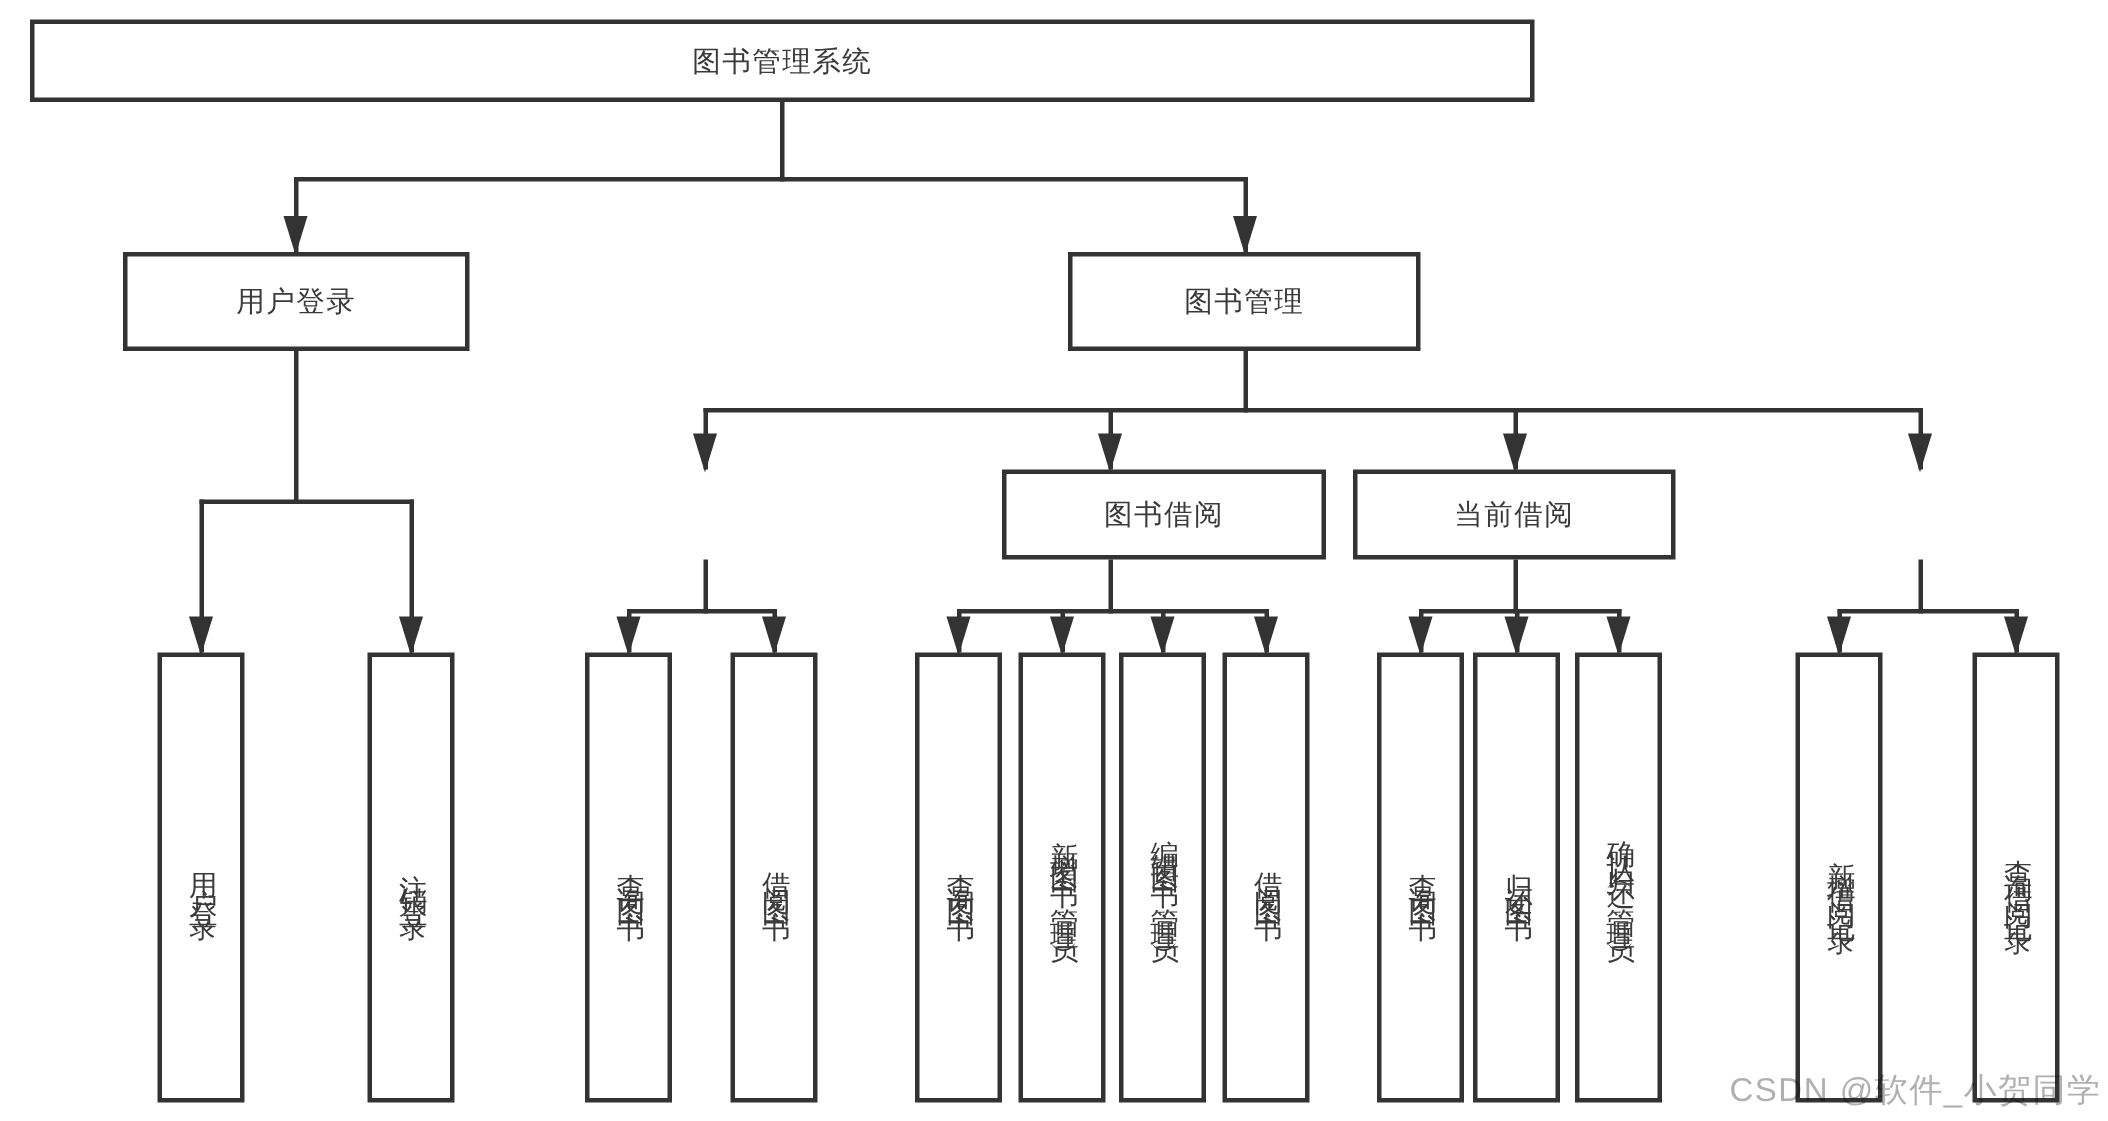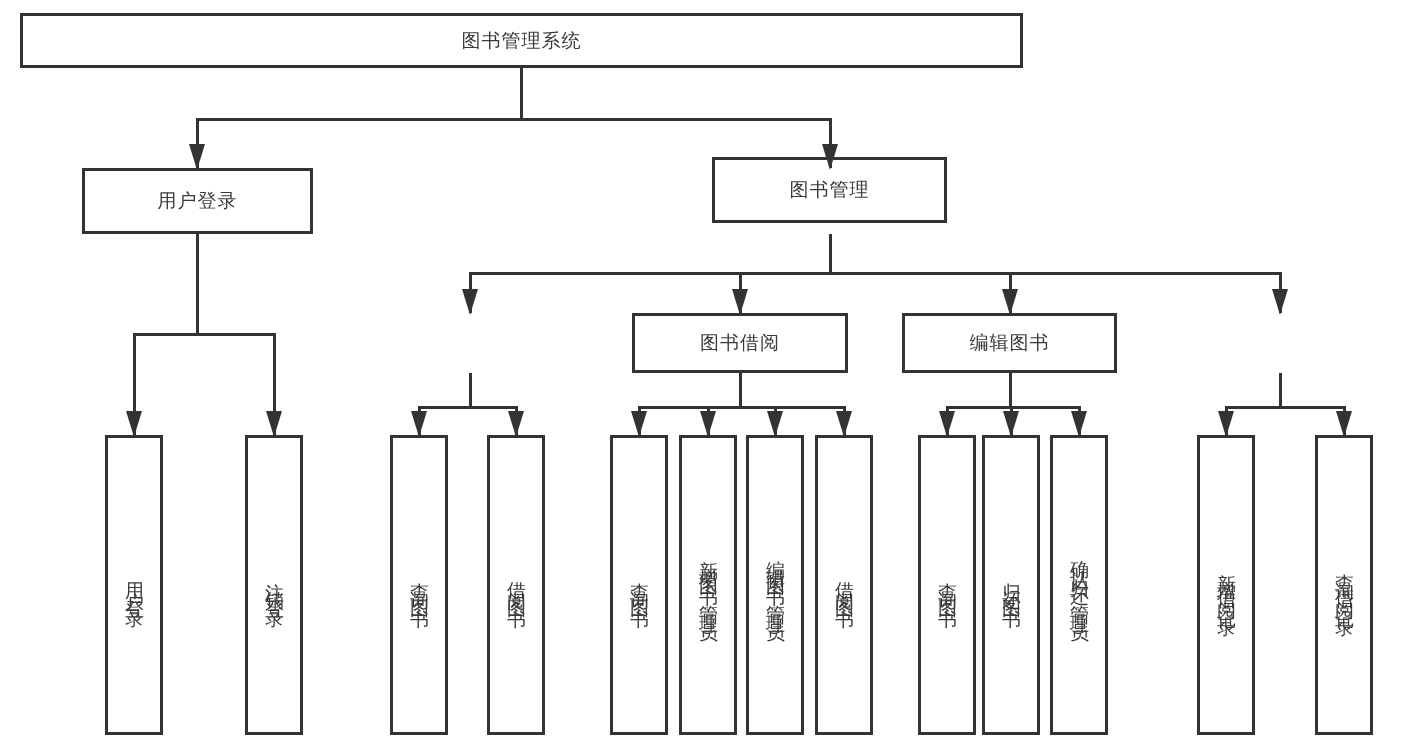--- a/index.html
+++ b/index.html
@@ -97,29 +97,29 @@
       <div class="carrow" style="left: 1336px; top: 411px;"></div>
     </div>
 
   <div class="box hbox" style="left:20px;top:13px;width:1003px;height:55px;">
     <span>图书管理系统</span>
   </div>
 
   <div class="box hbox" style="left:82px;top:168px;width:231px;height:66px;">
     <span>用户登录</span>
   </div>
-  <div class="box hbox" style="left:712px;top:157px;width:235px;height:66px;">
+  <div class="box hbox" style="left:712px;top:168px;width:235px;height:66px;">
     <span>图书管理</span>
   </div>
 
-  <div class="box hbox" style="left:632px;top:313px;width:216px;height:60px;font-family:Liberation Mono, monospace;">
+  <div class="box hbox" style="left:668px;top:313px;width:216px;height:60px;font-family:Liberation Mono, monospace;">
     <span>图书借阅</span>
   </div>
   <div class="box hbox" style="left:902px;top:313px;width:215px;height:60px;">
-    <span>编辑图书</span>
+    <span>当前借阅</span>
   </div>
 
   <div class="box leaf" style="left:105px;">
     <span>用户登录</span>
   </div>
   <div class="box leaf" style="left:245px;">
     <span>注销登录</span>
   </div>
 
   <div class="box leaf" style="left:390px;">
@@ -152,14 +152,15 @@
     <span>确认归还（管理员）</span>
   </div>
 
   <div class="box leaf" style="left:1197px;">
     <span>新增借阅记录</span>
   </div>
   <div class="box leaf" style="left:1315px;">
     <span>查询借阅记录</span>
   </div>
 
+  <div id="watermark">CSDN @软件_小贺同学</div>
 
 </div>
 
 </body></html>

